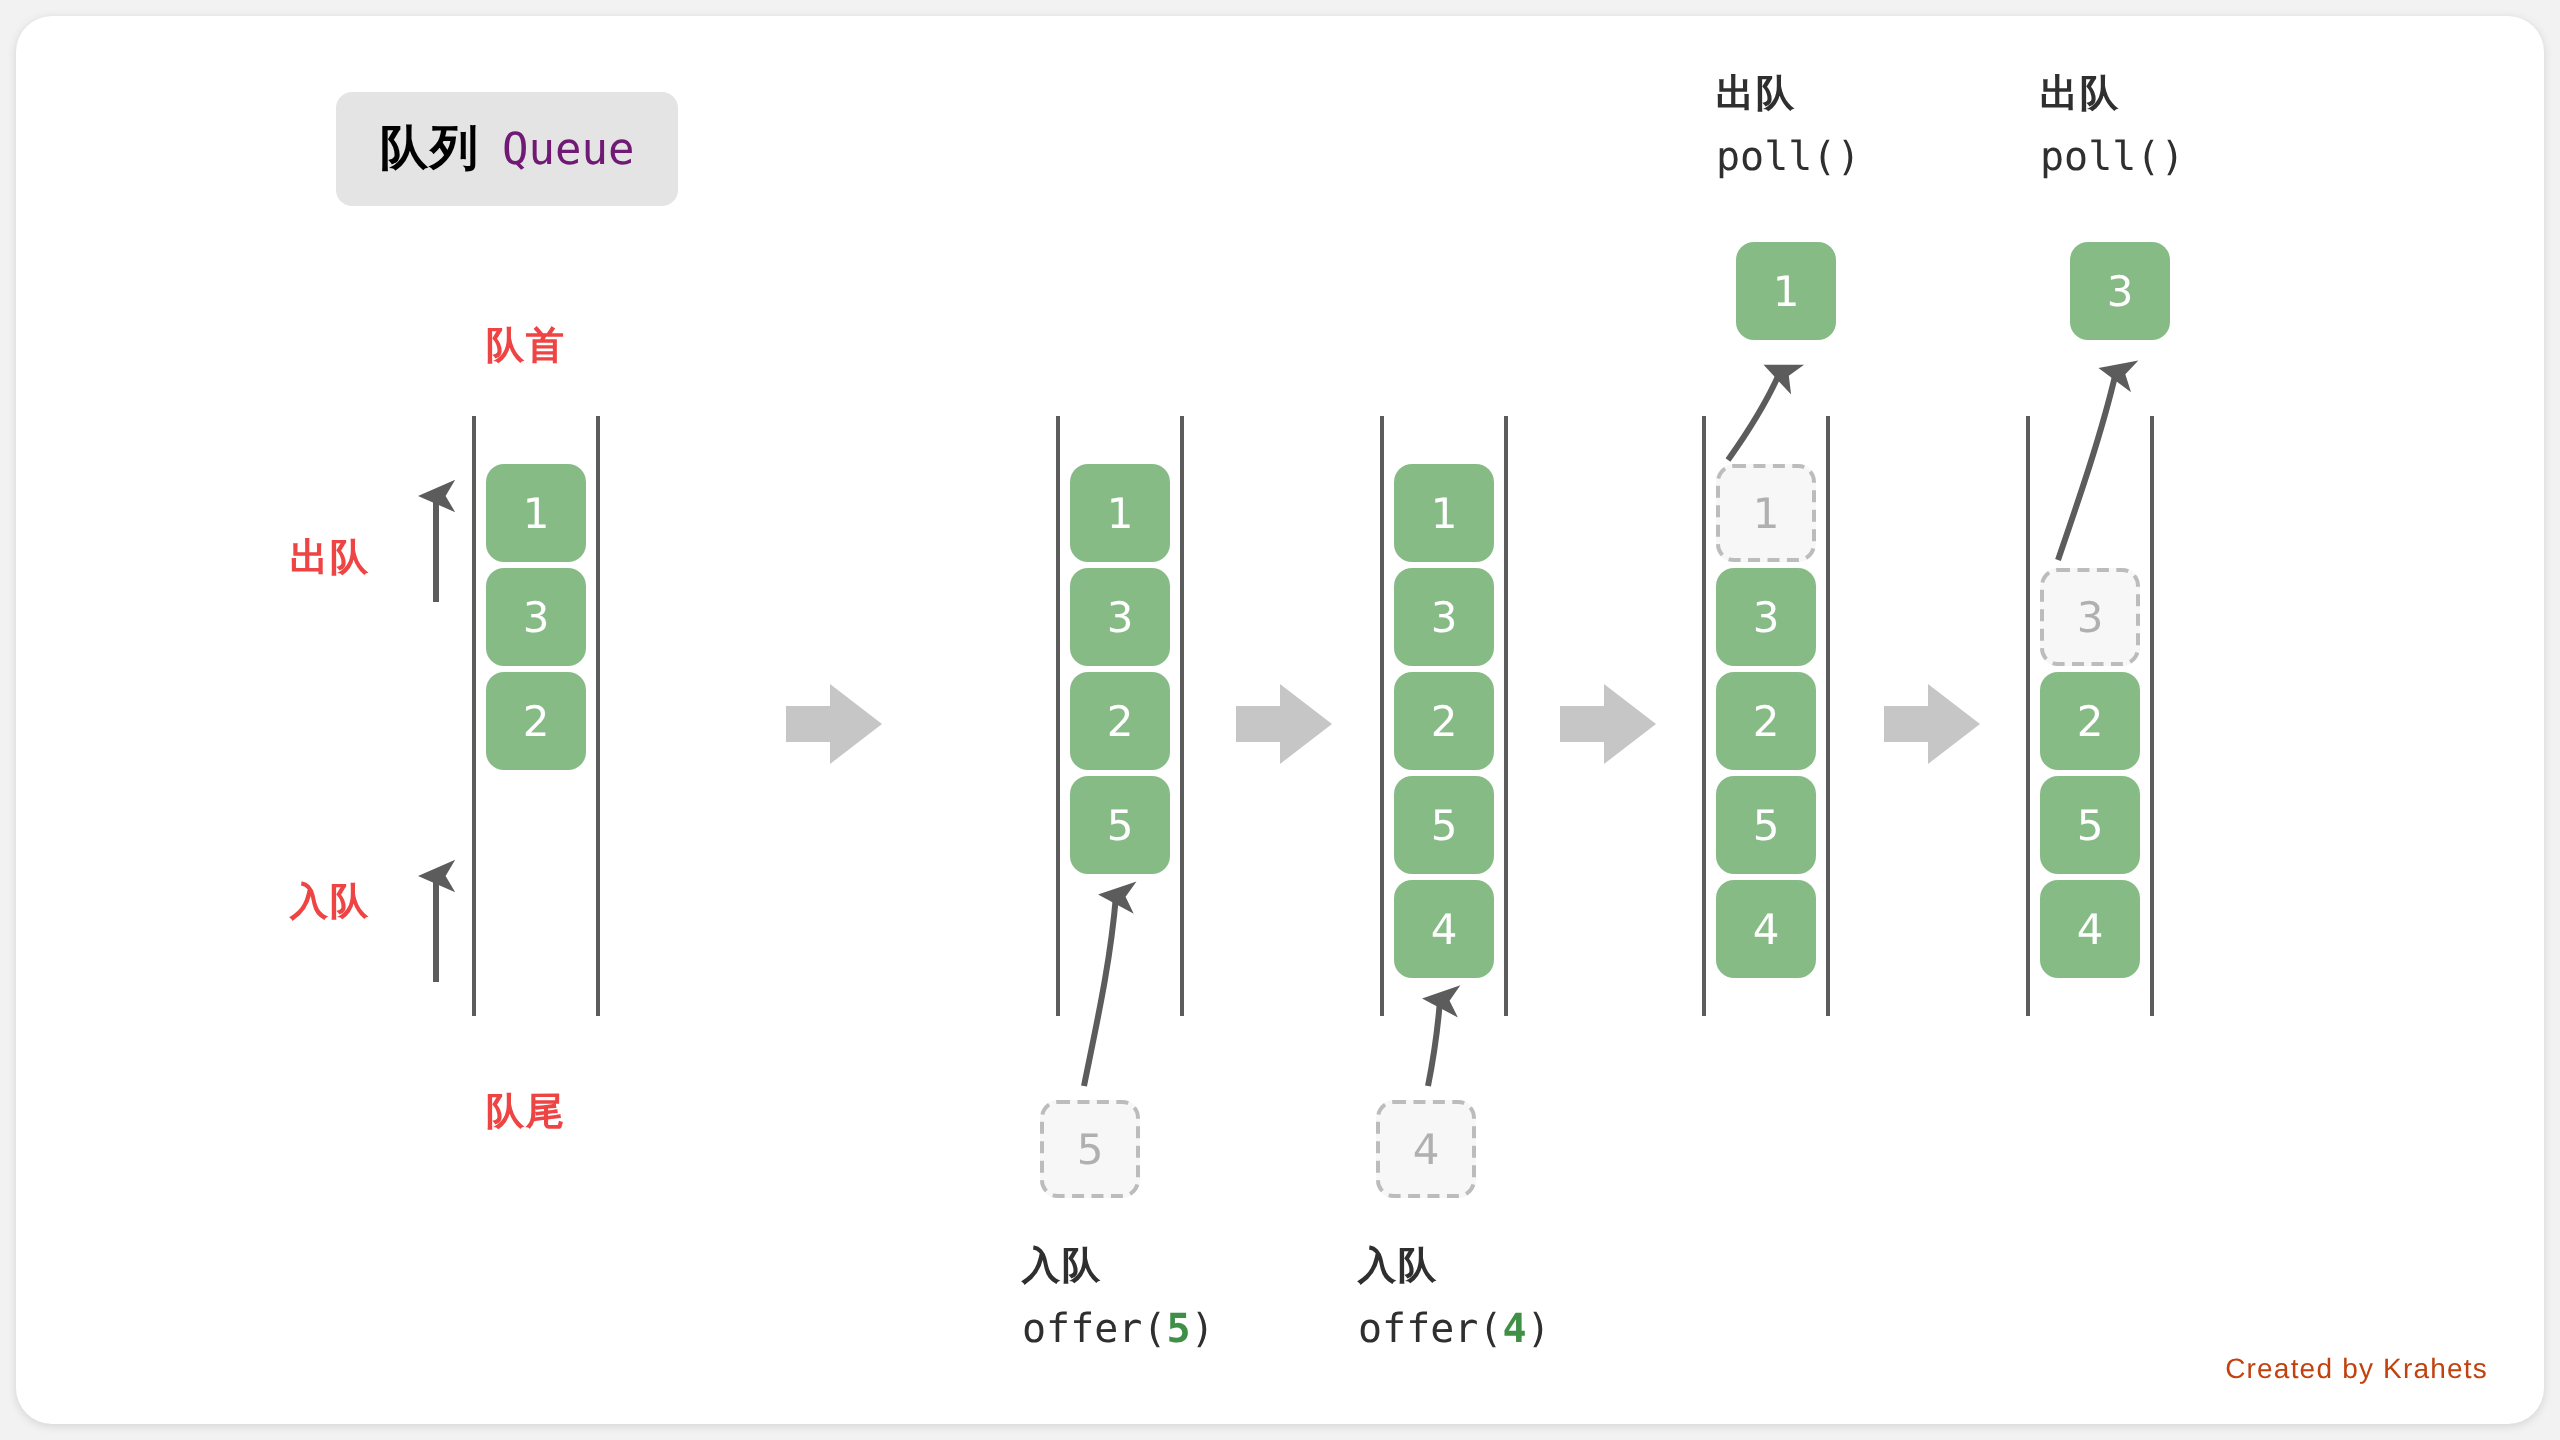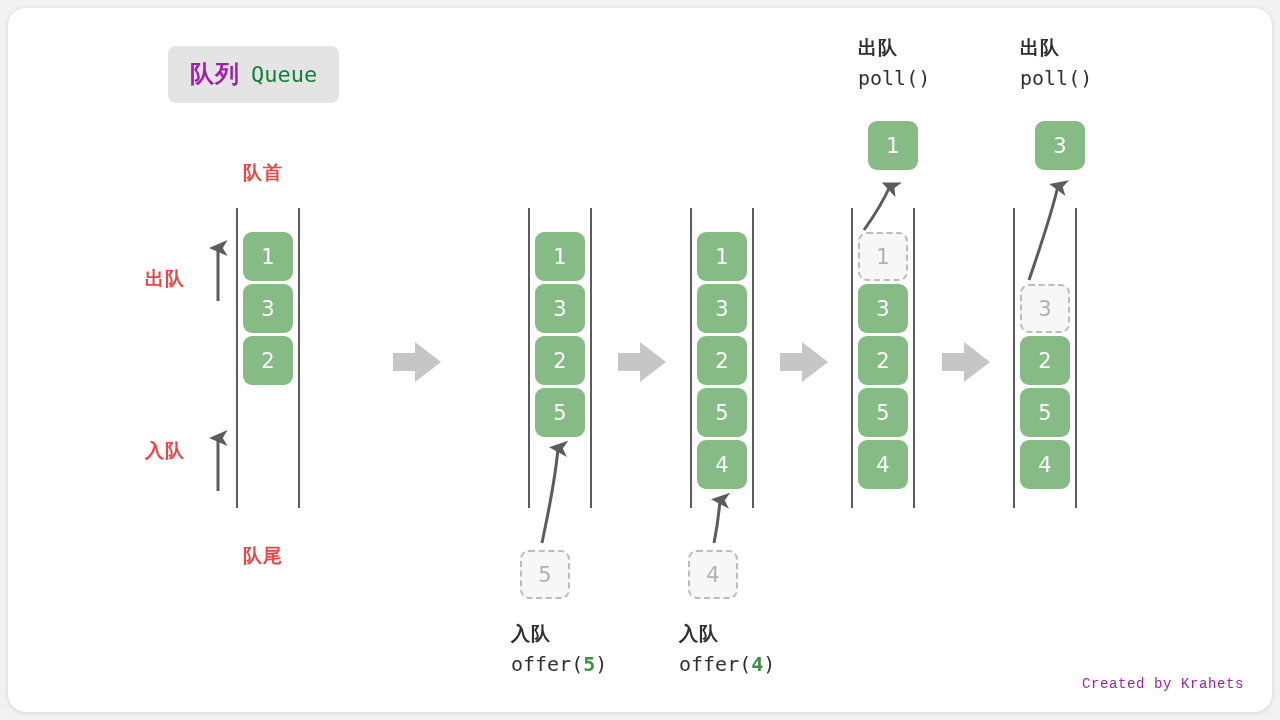--- a/index.html
+++ b/index.html
@@ -23,22 +23,22 @@
   
   #title-chip {
     position: absolute;
     left: 160px; top: 38px;
     padding: 12px 22px 13px 22px;
     background: #e4e4e4;
     border-radius: 8px;
     display: flex; align-items: baseline; gap: 11px;
     white-space: nowrap;
   }
-  #title-chip .cn { font-size: 24px; font-weight: bold; color: #a21caf; letter-spacing: 1px; }
-  #title-chip .en { font-size: 22px; color: #15803d; font-family: "DejaVu Sans Mono", "Liberation Mono", monospace; }
+  #title-chip .cn { font-size: 24px; font-weight: bold; color: #000000; letter-spacing: 1px; }
+  #title-chip .en { font-size: 22px; color: #701a75; font-family: "DejaVu Sans Mono", "Liberation Mono", monospace; }
 
   
   .cnlabel {
     position: absolute;
     font-size: 19px; font-weight: bold; color: #ef4444;
     letter-spacing: 1px; white-space: nowrap;
   }
   .opcaption {
     position: absolute;
     white-space: nowrap; text-align: left;
@@ -79,22 +79,22 @@
     color: #b0b0b0;
   }
 
   
   #overlay { position: absolute; left: 0; top: 0; width: 1264px; height: 704px; pointer-events: none; }
 
   
   #watermark {
     position: absolute;
     right: 28px; bottom: 20px;
-    font-family: Liberation Mono, monospace;
-    font-size: 14px; color: #a21caf; letter-spacing: 0.6px;
+    font-family: Liberation Sans, sans-serif;
+    font-size: 14px; color: #c2410c; letter-spacing: 0.6px;
   }
 </style>
 </head>
 <body>
 
 <div id="card">
   <div class="stage">
 
     <div id="title-chip">
       <span class="cn">队列</span>

